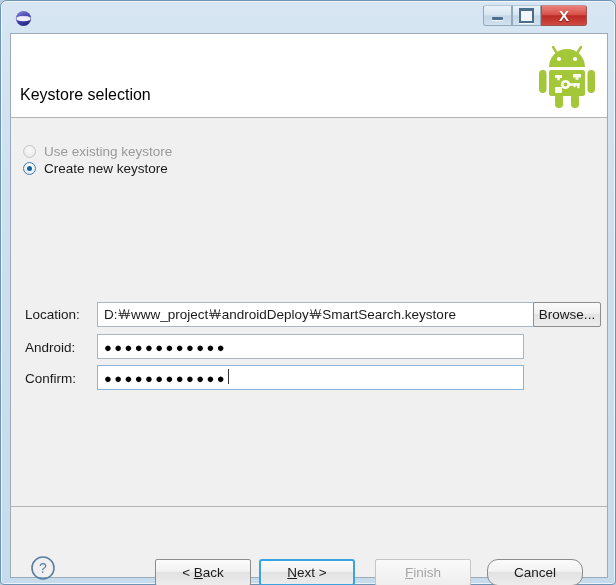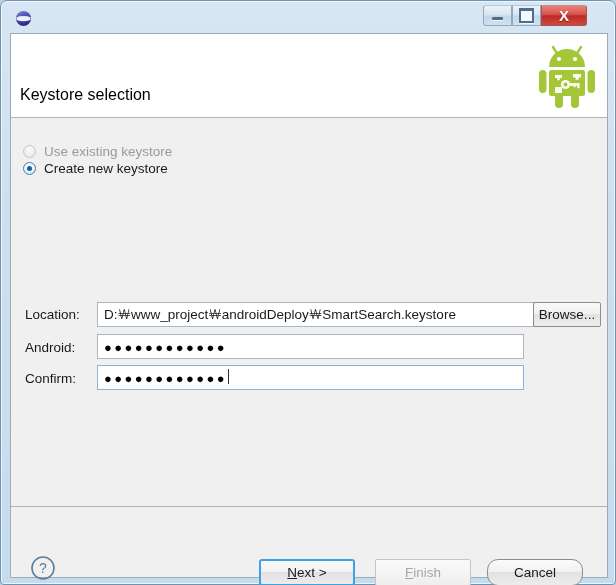--- a/index.html
+++ b/index.html
@@ -413,20 +413,23 @@
     </div>
 
     <div id="footer-sep"></div>
     <div id="footer">
 
       <svg id="help-btn" viewBox="0 0 26 26">
         <circle cx="13" cy="13" r="11" fill="none" stroke="#5b7f9e" stroke-width="1.6"></circle>
         <text x="13" y="18.4" text-anchor="middle" font-family="Liberation Sans, sans-serif" font-size="14" fill="#5b7f9e">?</text>
       </svg>
 
+      <div class="dlgbtn" id="btn-back">
+        <span><span>&lt; </span><span class="mn">B</span><span>ack</span></span>
+      </div>
 
       <div class="dlgbtn" id="btn-next">
         <span><span></span><span class="mn">N</span><span>ext &gt;</span></span>
       </div>
 
       <div class="dlgbtn" id="btn-finish">
         <span><span></span><span class="mn">F</span><span>inish</span></span>
       </div>
 
       <div class="dlgbtn" id="btn-cancel">

